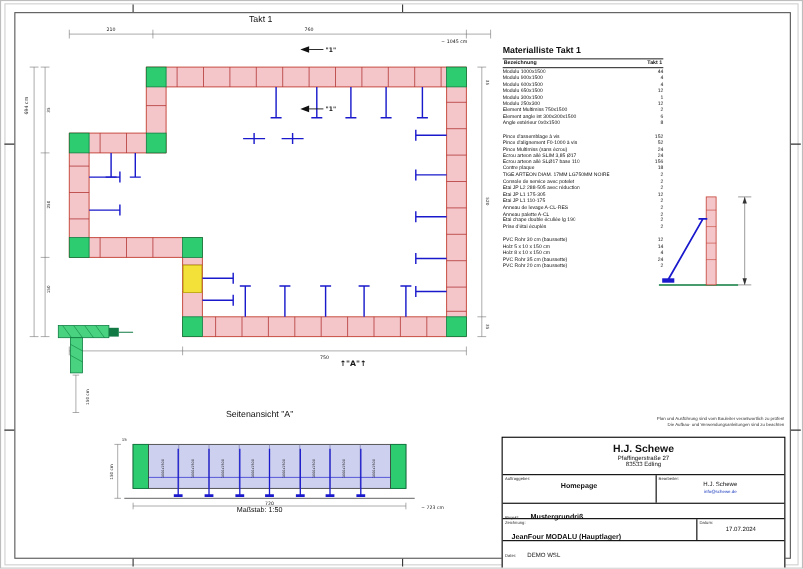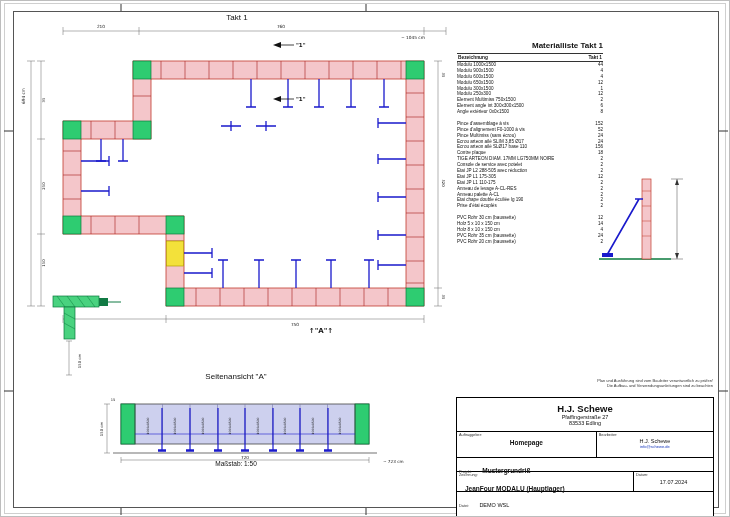--- a/index.html
+++ b/index.html
@@ -11,21 +11,21 @@
   .outer-frame{position:absolute;left:3px;top:2px;right:3px;bottom:2px;border:1px solid #cfcfcf;}
   .inner-frame{position:absolute;left:12px;top:10px;right:10px;bottom:8px;border:1px solid #555;}
   svg.layer{position:absolute;left:0;top:0;pointer-events:none;}
   svg text{font-family:"DejaVu Sans",sans-serif;fill:#161616;}
 
   .plan-title{position:absolute;left:176px;top:12px;width:120px;text-align:center;font-size:8px;}
   .side-title{position:absolute;left:160px;top:371px;width:150px;text-align:center;font-size:8px;}
   .scale-label{position:absolute;left:185px;top:459px;width:100px;text-align:center;font-size:6.5px;}
 
   .materials{position:absolute;left:456px;top:40px;width:146px;}
-  .materials-title{font-size:8px;font-weight:bold;text-align:right;margin-bottom:3px;}
+  .materials-title{font-size:8px;font-weight:bold;text-align:left;margin-bottom:3px;}
   .materials-header{display:flex;justify-content:space-between;font-size:4.8px;font-weight:bold;
     border-top:1px solid #333;border-bottom:1px solid #333;padding:1px 1px;}
   .mat-row{display:flex;justify-content:space-between;font-size:4.6px;line-height:5.9px;height:5.9px;white-space:nowrap;}
   .mat-row .nm{overflow:hidden;}
   .mat-row .qty{min-width:16px;text-align:right;}
 
   .tb-note{position:absolute;left:455px;top:377px;width:257px;text-align:right;font-size:4px;line-height:5px;color:#333;}
   .titleblock{position:absolute;left:455px;top:396px;width:258px;height:128px;border:1.2px solid #000;
     display:flex;flex-direction:column;background:#fff;box-sizing:border-box;}
   .tb-row{border-bottom:1px solid #000;box-sizing:border-box;position:relative;}

